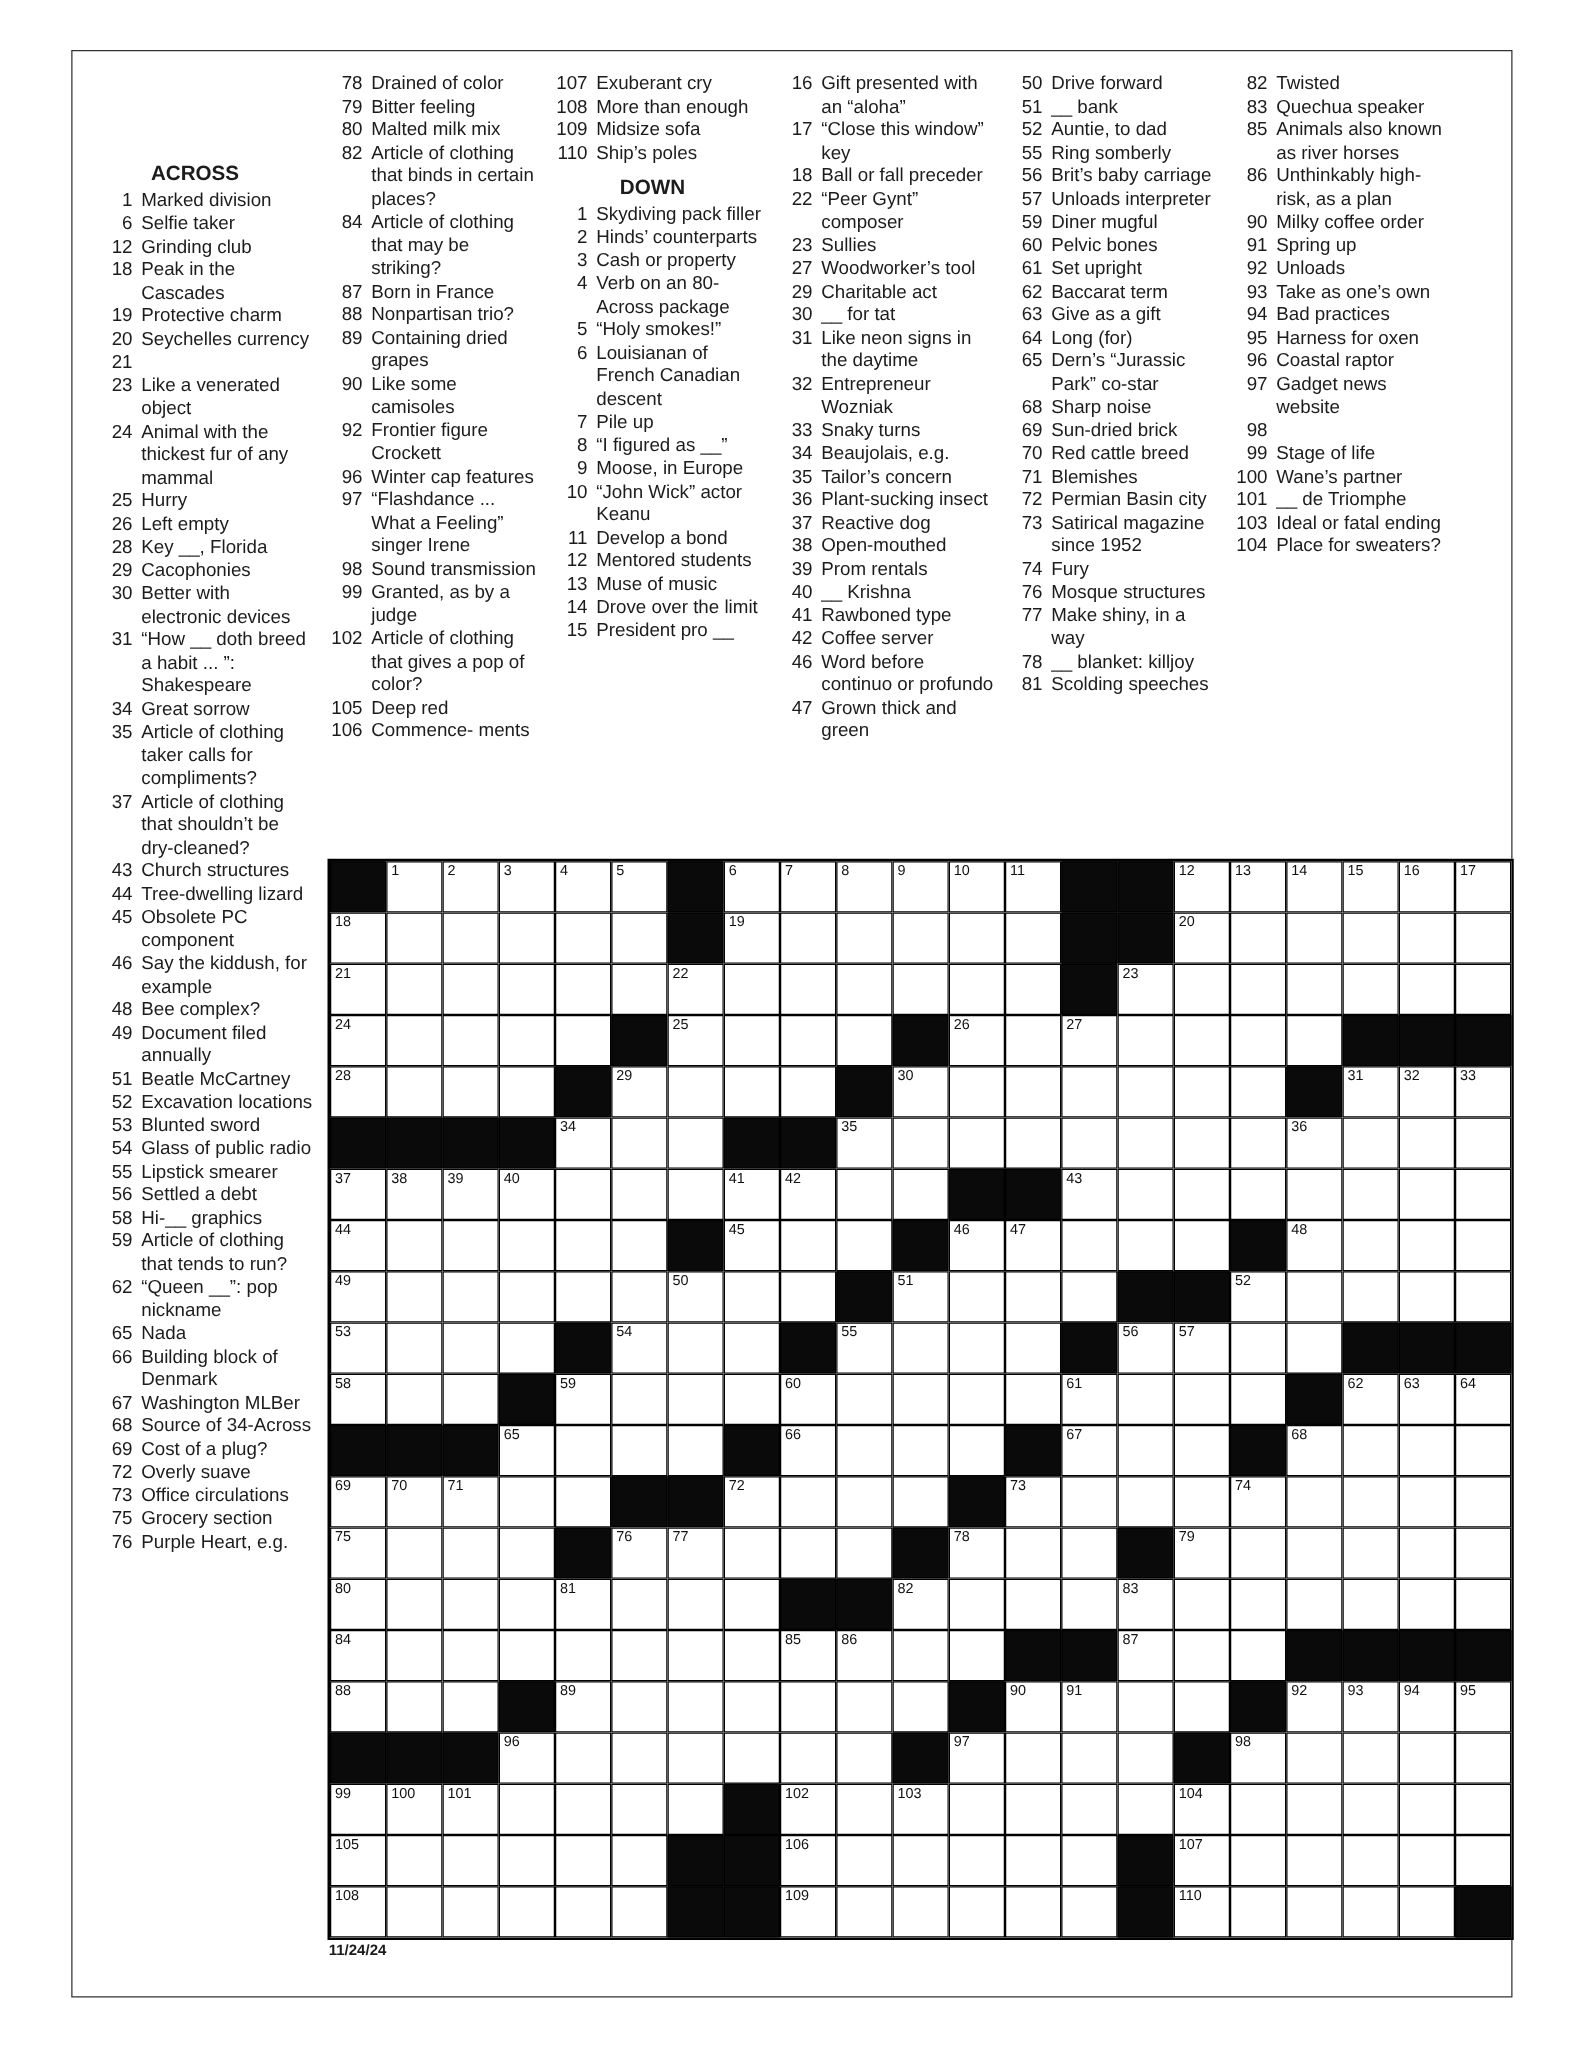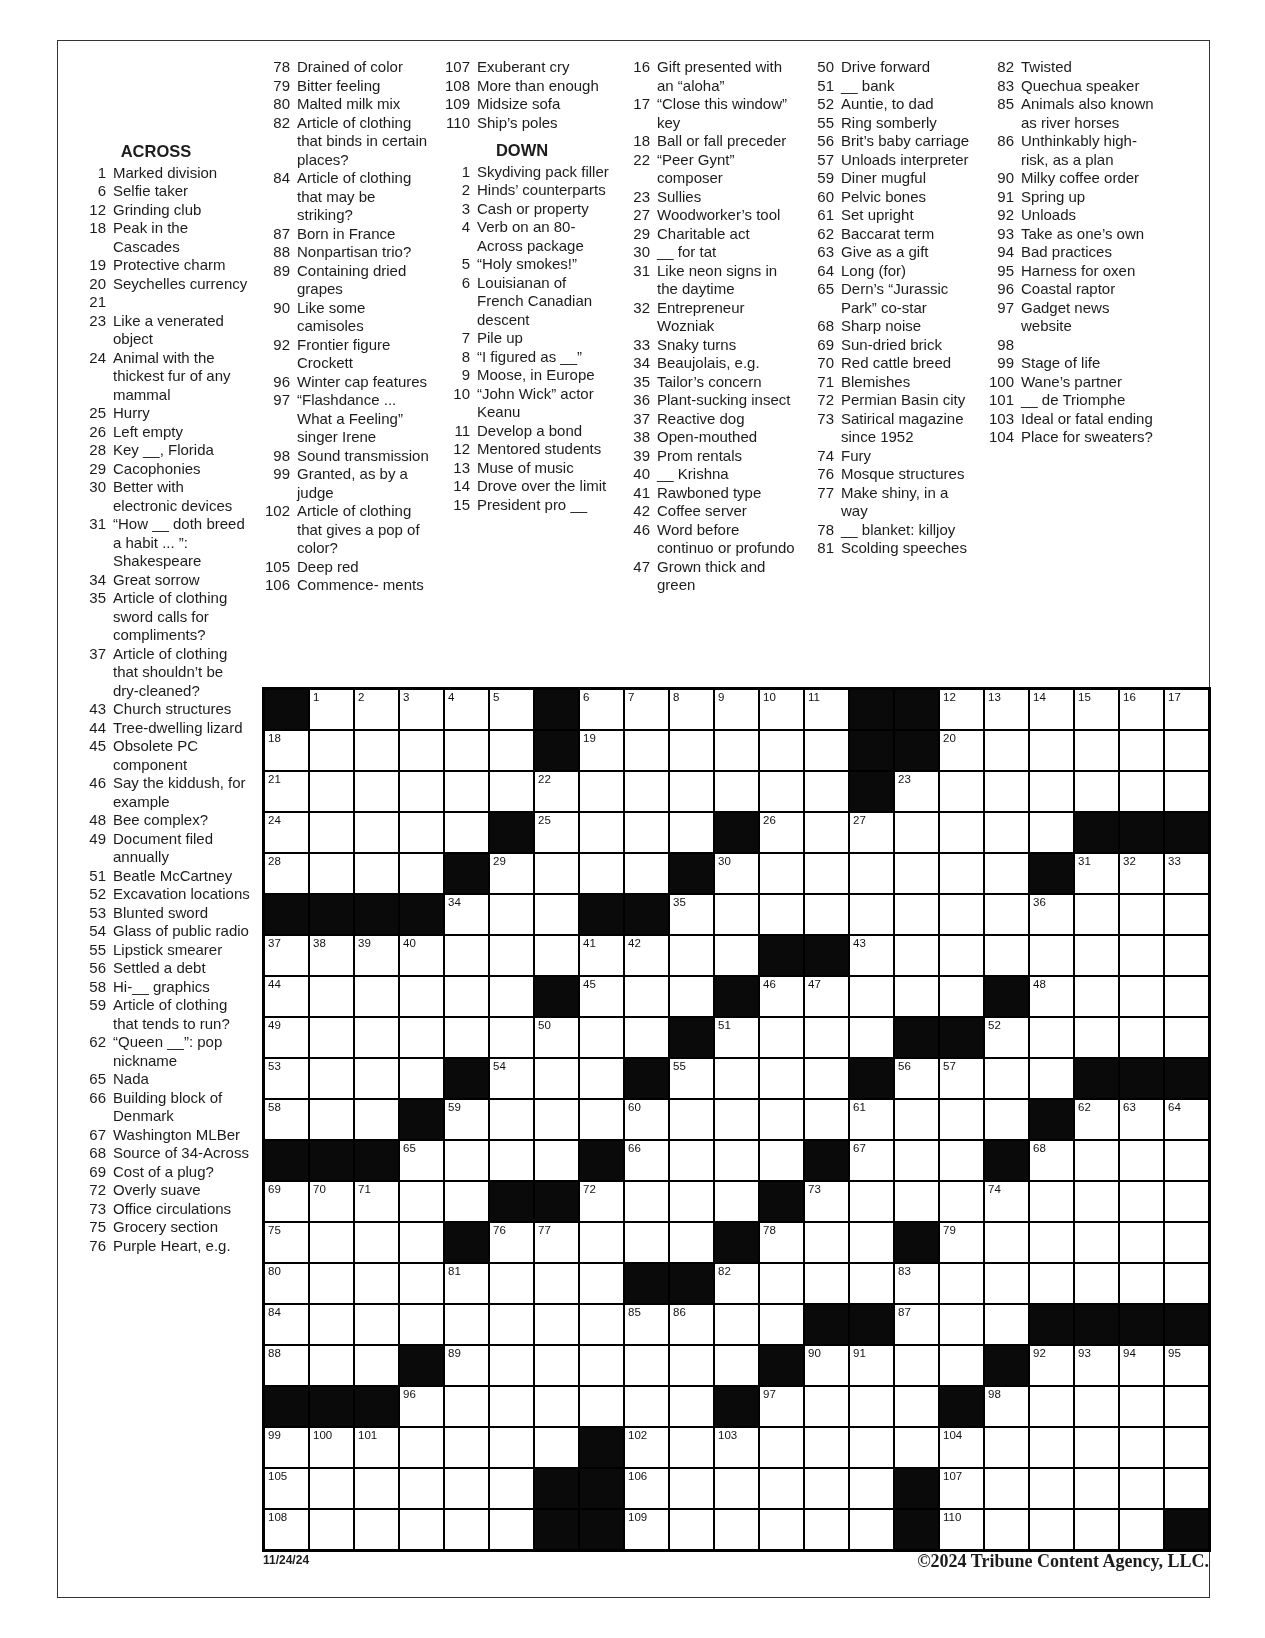--- a/index.html
+++ b/index.html
@@ -6,21 +6,21 @@
   #page{position:relative;width:1265px;height:1638px;background:#fff;overflow:hidden;
         font-family:"Liberation Sans", sans-serif;color:#1c1c1c;}
   #page-border{position:absolute;left:57px;top:40px;width:1151px;height:1556px;
         border:1.5px solid #333;pointer-events:none;}
   
   .title-block{position:absolute;left:72px;top:52px;width:200px;
         font-weight:bold;font-size:17.5px;line-height:21.5px;letter-spacing:.2px;}
   
   .clue-col{position:absolute;font-size:15px;line-height:18.5px;}
   .sec-header{font-weight:bold;font-size:16.5px;text-align:center;margin:9px 0 3px 0;}
-  .sec-header.first{margin-top:12px;}
+  .sec-header.first{margin-top:0;}
   .clue{display:flex;align-items:flex-start;}
   .clue .num{flex:none;text-align:right;padding-right:7px;}
   .clue .txt{flex:1;}
   
   #grid{position:absolute;left:262px;top:687px;display:grid;
         grid-template-columns:repeat(21,45px);grid-auto-rows:41px;
         border:2px solid #000;background:#fff;}
   .cell{position:relative;border:1px solid #000;box-sizing:border-box;background:#fff;}
   .cell.black{background:#0a0a0a;}
   .cell .cnum{position:absolute;top:1px;left:3px;font-size:11.5px;line-height:12px;color:#111;}
@@ -99,21 +99,21 @@
         <div class="clue">
           <span class="num" style="width: 44px;">31</span>
           <span class="txt">“How __ doth breed a habit ... ”: Shakespeare</span>
         </div>
         <div class="clue">
           <span class="num" style="width: 44px;">34</span>
           <span class="txt">Great sorrow</span>
         </div>
         <div class="clue">
           <span class="num" style="width: 44px;">35</span>
-          <span class="txt">Article of clothing sword calls for compliments?</span>
+          <span class="txt">Article of clothing taker calls for compliments?</span>
         </div>
         <div class="clue">
           <span class="num" style="width: 44px;">37</span>
           <span class="txt">Article of clothing that shouldn’t be dry-cleaned?</span>
         </div>
         <div class="clue">
           <span class="num" style="width: 44px;">43</span>
           <span class="txt">Church structures</span>
         </div>
         <div class="clue">
@@ -1279,14 +1279,13 @@
         <span class="cnum">110</span>
       </div>
       <div class="cell"></div>
       <div class="cell"></div>
       <div class="cell"></div>
       <div class="cell"></div>
       <div class="cell black"></div>
     </div>
 
   <div id="footer-date">11/24/24</div>
-  <div id="footer-copy">©2024 Tribune Content Agency, LLC.</div>
 </div>
 
 </body></html>

